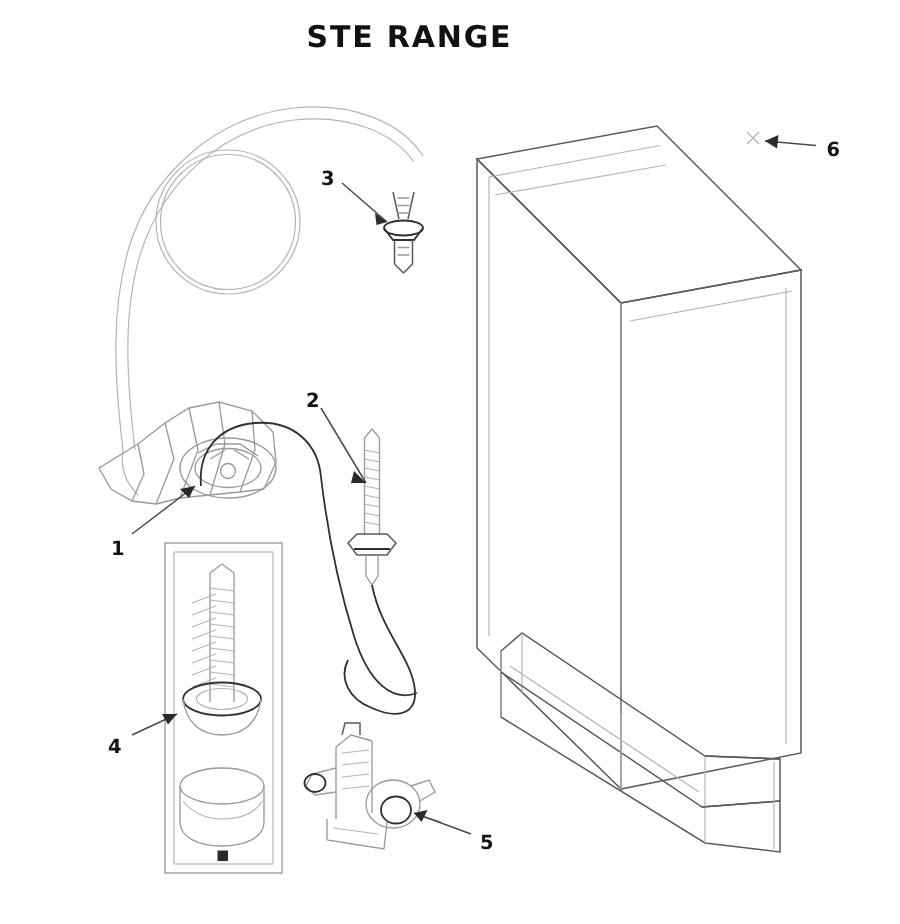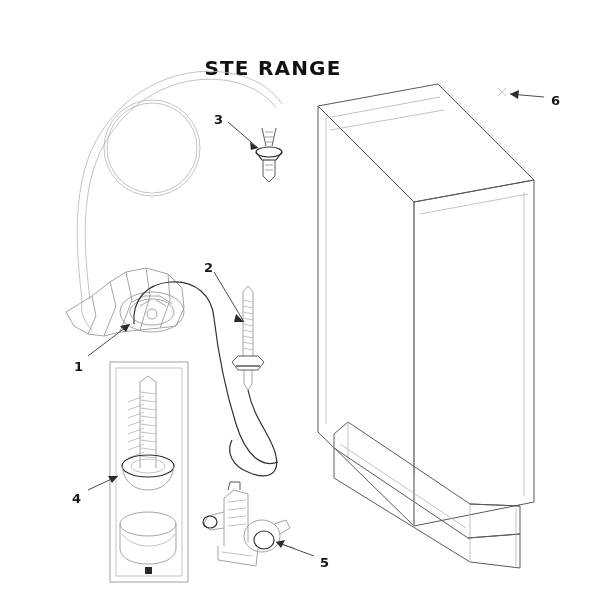--- a/index.html
+++ b/index.html
@@ -24,21 +24,20 @@
     left: 0;
     top: 12px;
     width: 546px;
     text-align: center;
     font-family: "DejaVu Sans", sans-serif;
     font-size: 20px;
     font-weight: bold;
     letter-spacing: 1.2px;
     color: #111111;
     line-height: 24px;
-    margin-top: 44px;
   }
   #drawing-canvas {
     position: absolute;
     left: 0;
     top: 0;
     width: 600px;
     height: 616px;
   }
   .callout-label {
     position: absolute;

